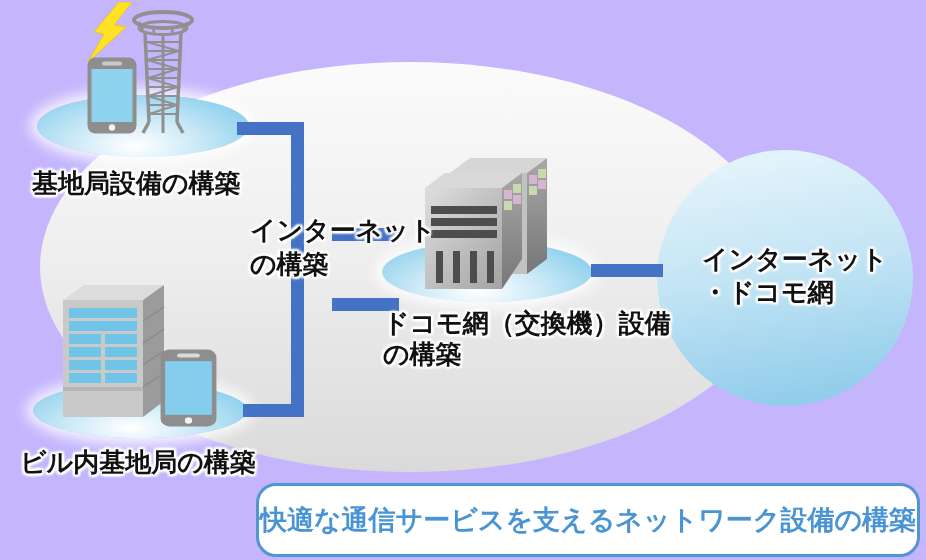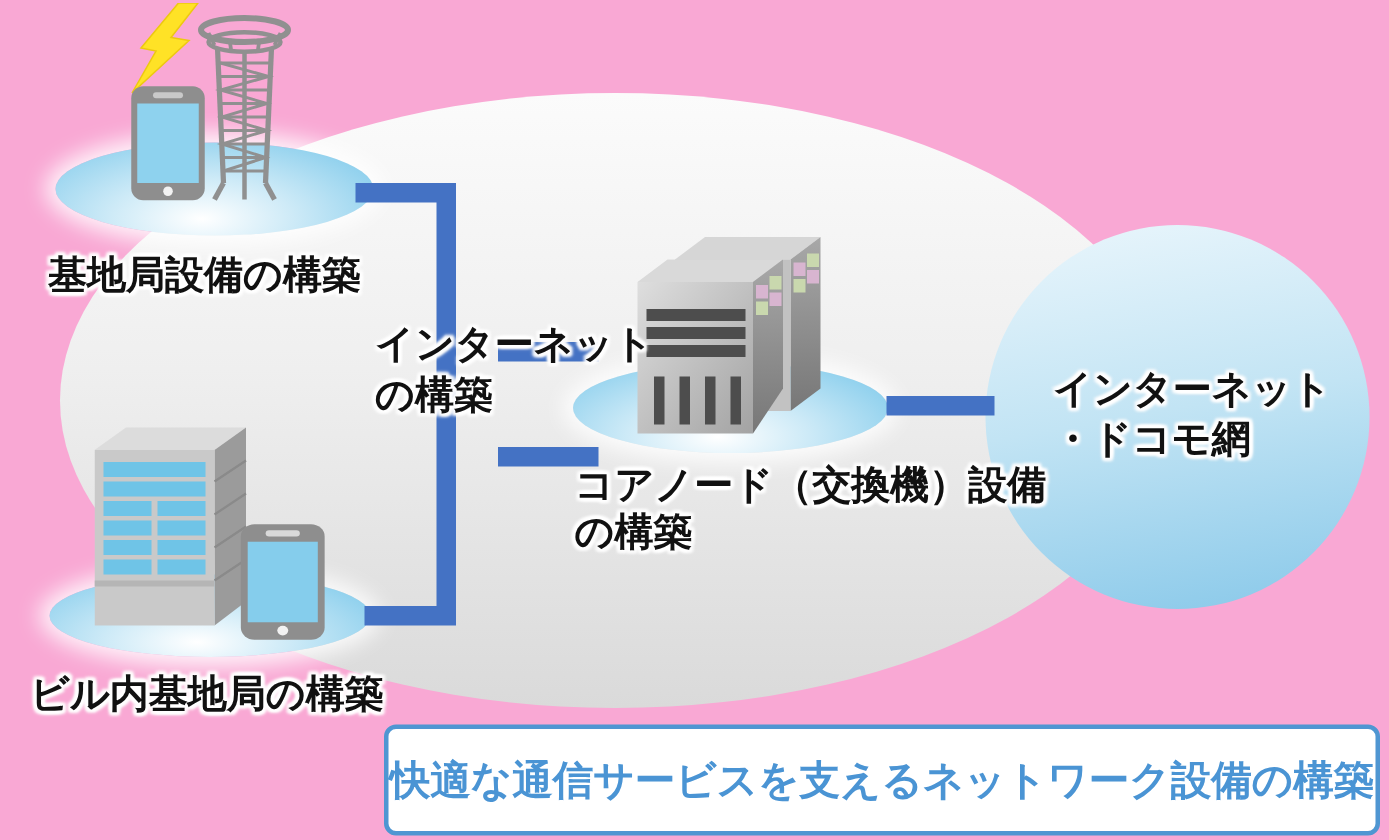--- a/index.html
+++ b/index.html
@@ -1,18 +1,18 @@
 <!DOCTYPE html>
 <html><head>
 <meta charset="utf-8">
 <style>
   html,body{margin:0;padding:0;background:#fff;}
   #stage{
-    position:relative;width:926px;height:560px;overflow:hidden;background:#f9a8d4;
-    font-family:Liberation Serif, serif;
+    position:relative;width:926px;height:560px;overflow:hidden;background:#c4b5fd;
+    font-family:Liberation Sans, sans-serif;
   }
   .abs{position:absolute;}
   
   .gray-ellipse{
     left:40px;top:62px;width:740px;height:410px;border-radius:50%;
     background:linear-gradient(180deg,#fbfbfb 0%,#efefef 45%,#dadada 100%);
     z-index:0;
   }
   
   .blue-circle{
@@ -41,21 +41,21 @@
     white-space:nowrap;
   }
   .label-base{left:32px;top:167px;}
   .label-optical{left:250px;top:213px;line-height:34px;}
   .label-core{left:383px;top:308px;line-height:31px;}
   .label-building{left:20px;top:446px;}
   .label-internet{left:702px;top:243px;}
   
   .banner{
     left:256px;top:483px;width:664px;height:74px;box-sizing:border-box;
-    background:#ffffff;border:3.5px solid #4f96d2;border-radius:8px;
+    background:#ffffff;border:3.5px solid #4f96d2;border-radius:20px;
     display:flex;align-items:center;justify-content:center;z-index:5;
   }
   .banner-text{
     color:#4a94d4;font-weight:bold;font-size:27px;white-space:nowrap;
   }
 </style>
 </head>
 <body>
 
 <div id="stage">
@@ -187,21 +187,21 @@
   </svg>
 
   <div class="abs label label-base">基地局設備の構築</div>
 
   <div class="abs label label-optical">
     <div>インターネット</div>
     <div>の構築</div>
   </div>
 
   <div class="abs label label-core">
-    <div>コアノード（交換機）設備</div>
+    <div>ドコモ網（交換機）設備</div>
     <div>の構築</div>
   </div>
 
   <div class="abs label label-building">ビル内基地局の構築</div>
 
   <div class="abs label label-internet">
     <div>インターネット</div>
     <div>・ドコモ網</div>
   </div>
 

